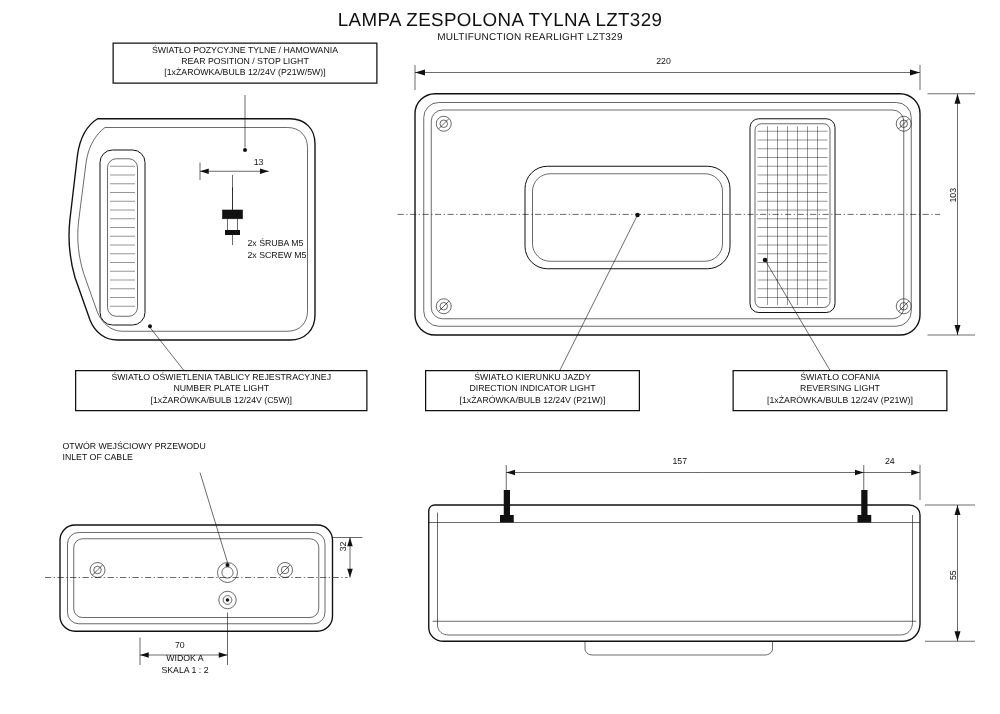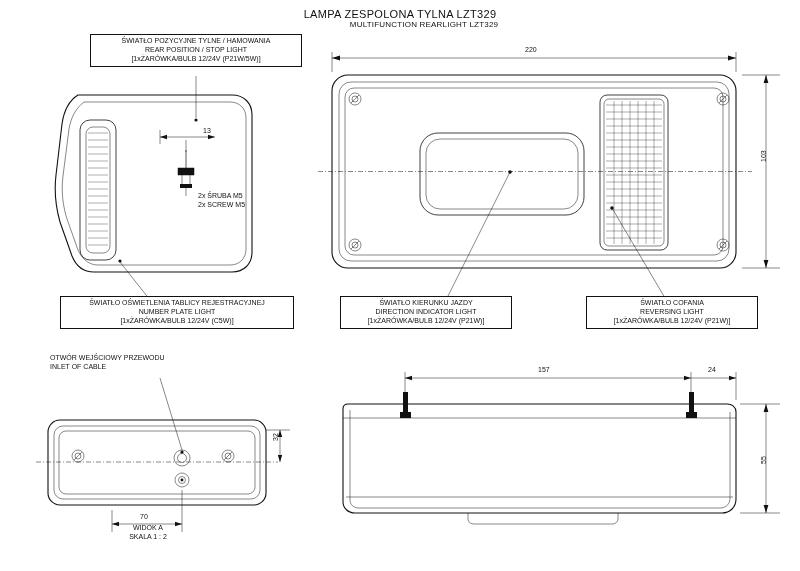--- a/index.html
+++ b/index.html
@@ -16,21 +16,21 @@
     color: #111111;
     overflow: hidden;
   }
   .ttl {
     position: absolute;
     text-align: center;
     width: 100%;
     left: 0;
   }
   .ttl .t1 {
-    font-size: 11px;
+    font-size: 15px;
     letter-spacing: .3px;
     font-weight: 400;
   }
   .ttl .t2 {
     font-size: 8px;
     letter-spacing: .2px;
     margin-left: 48px;
   }
   .callout {
     position: absolute;

